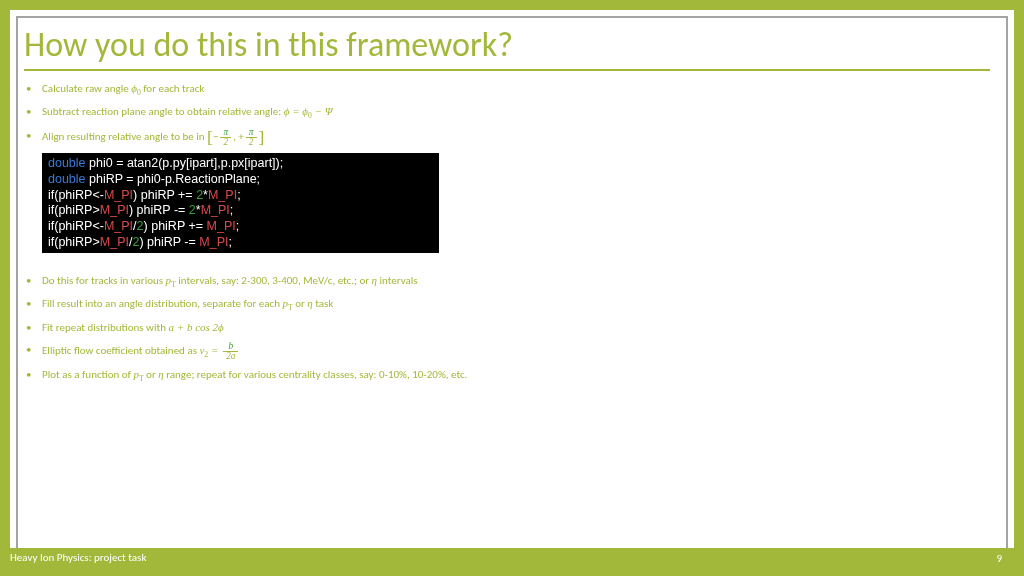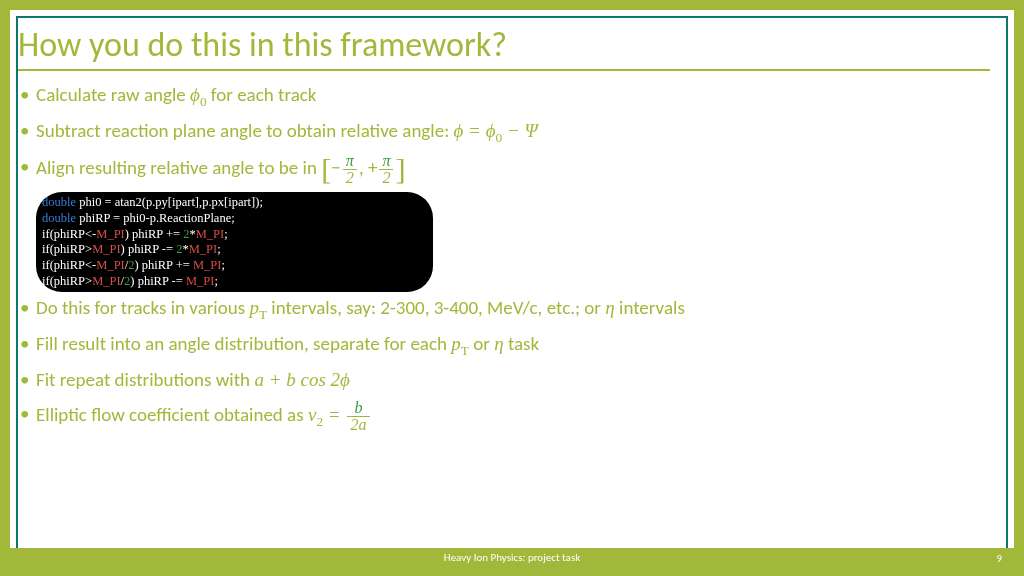--- a/index.html
+++ b/index.html
@@ -15,40 +15,40 @@
     box-sizing: border-box;
     width: 1024px;
     height: 576px;
     border: 10px solid #a2b83a;
     position: relative;
     background: #fff;
   }
   .inner {
     position: absolute;
     inset: 6px;
-    border: 2px solid #0f766e;
+    border: 2px solid #a3a3a3;
     box-sizing: border-box;
-    padding: 6px 16px 24px 0;
+    padding: 6px 16px 24px 6px;
   }
   .title {
     font-size: 34px;
     font-weight: 400;
     color: #a2b83a;
     border-bottom: 2px solid #a2b83a;
     padding-bottom: 4px;
     margin-bottom: 10px;
   }
   ul.bullets {
     list-style: none;
     margin: 0;
     padding: 0;
   }
   ul.bullets > li {
     color: #a2b83a;
-    font-size: 19px;
+    font-size: 11px;
     line-height: 1.45;
     padding-left: 18px;
     position: relative;
     margin-bottom: 6px;
   }
   ul.bullets > li::before {
     content: "•";
     position: absolute;
     left: 2px;
     top: 0;
@@ -69,44 +69,42 @@
   .frac .den { display:block; padding: 0 3px; font-size:0.85em;}
   .bigbracket {
     font-size: 1.6em;
     vertical-align: middle;
     font-family: "Cambria Math", serif;
     line-height: 0.5;
   }
   .codebox {
     background: #000;
     color: #fff;
-    font-family: Liberation Serif, serif;
+    font-family: Liberation Sans, sans-serif;
     font-size: 12.5px;
     line-height: 1.25;
     padding: 3px 6px;
-    margin: 4px 0 2px 18px;
+    margin: 4px 0 20px 18px;
     width: 385px;
     white-space: pre;
-    border-radius: 26px;
   }
   .kw { color: #3a7ad9; }   
   .cst { color: #d94a4a; }  
   .num { color: #3aa03a; }  
   .footer {
     position: absolute;
     bottom: 0;
     left: 0;
     right: 0;
     height: 18px;
     background: #a2b83a;
     color: #fff;
     font-size: 11px;
     display: flex;
     align-items: center;
-    justify-content: center;
   }
   .pagenum {
     position: absolute;
     right: 12px;
     bottom: 1px;
     color: #fff;
     font-size: 11px;
   }
 </style>
 </head>
@@ -149,20 +147,23 @@
       </li>
 
       <li>
         <span>Fit repeat distributions with </span><span class="math-i"><span>a</span><span> + </span><span>b</span><span> cos 2ϕ</span></span>
       </li>
 
       <li>
         <span>Elliptic flow coefficient obtained as </span><span class="math-i"><span>v</span><span class="sub">2</span><span> = </span></span><span class="frac"><span class="num">b</span><span class="den">2a</span></span>
       </li>
 
+      <li>
+        <span>Plot as a function of </span><span class="math-i"><span>p</span><span class="sub">T</span></span><span> or </span><span class="math-i">η</span><span> range; repeat for various centrality classes, say: 0-10%, 10-20%, etc.</span>
+      </li>
 
     </ul>
 
   </div>
 
   <div class="footer">
     <span>Heavy Ion Physics: project task</span>
     <span class="pagenum">9</span>
   </div>
 </div>

